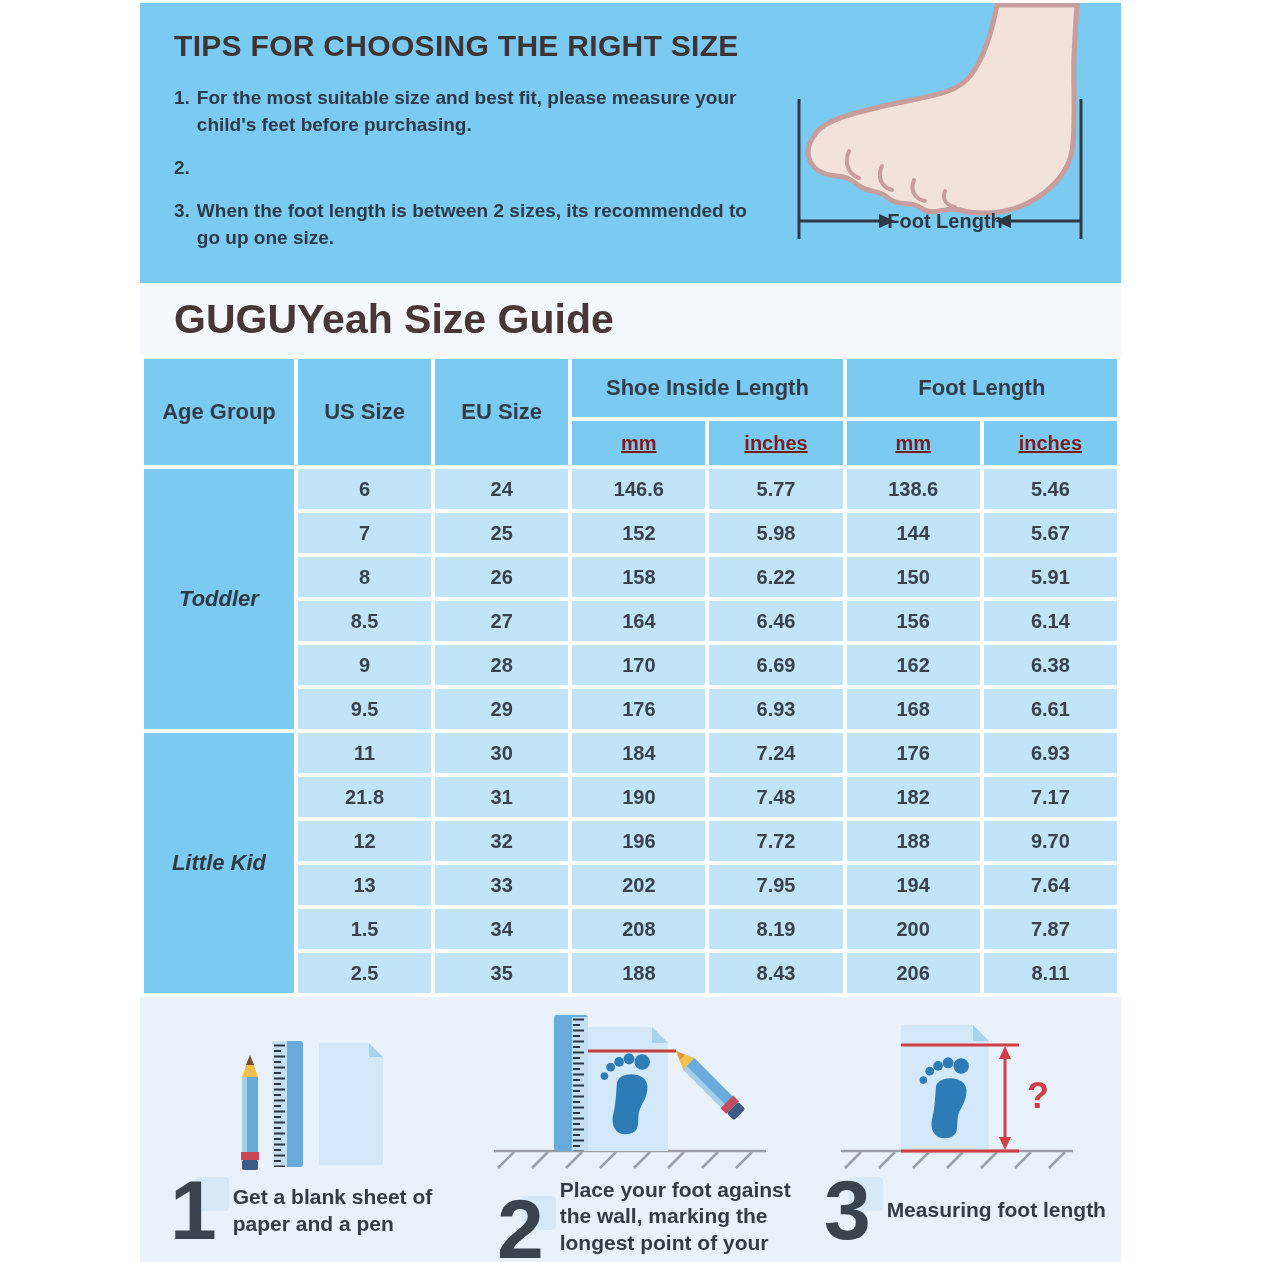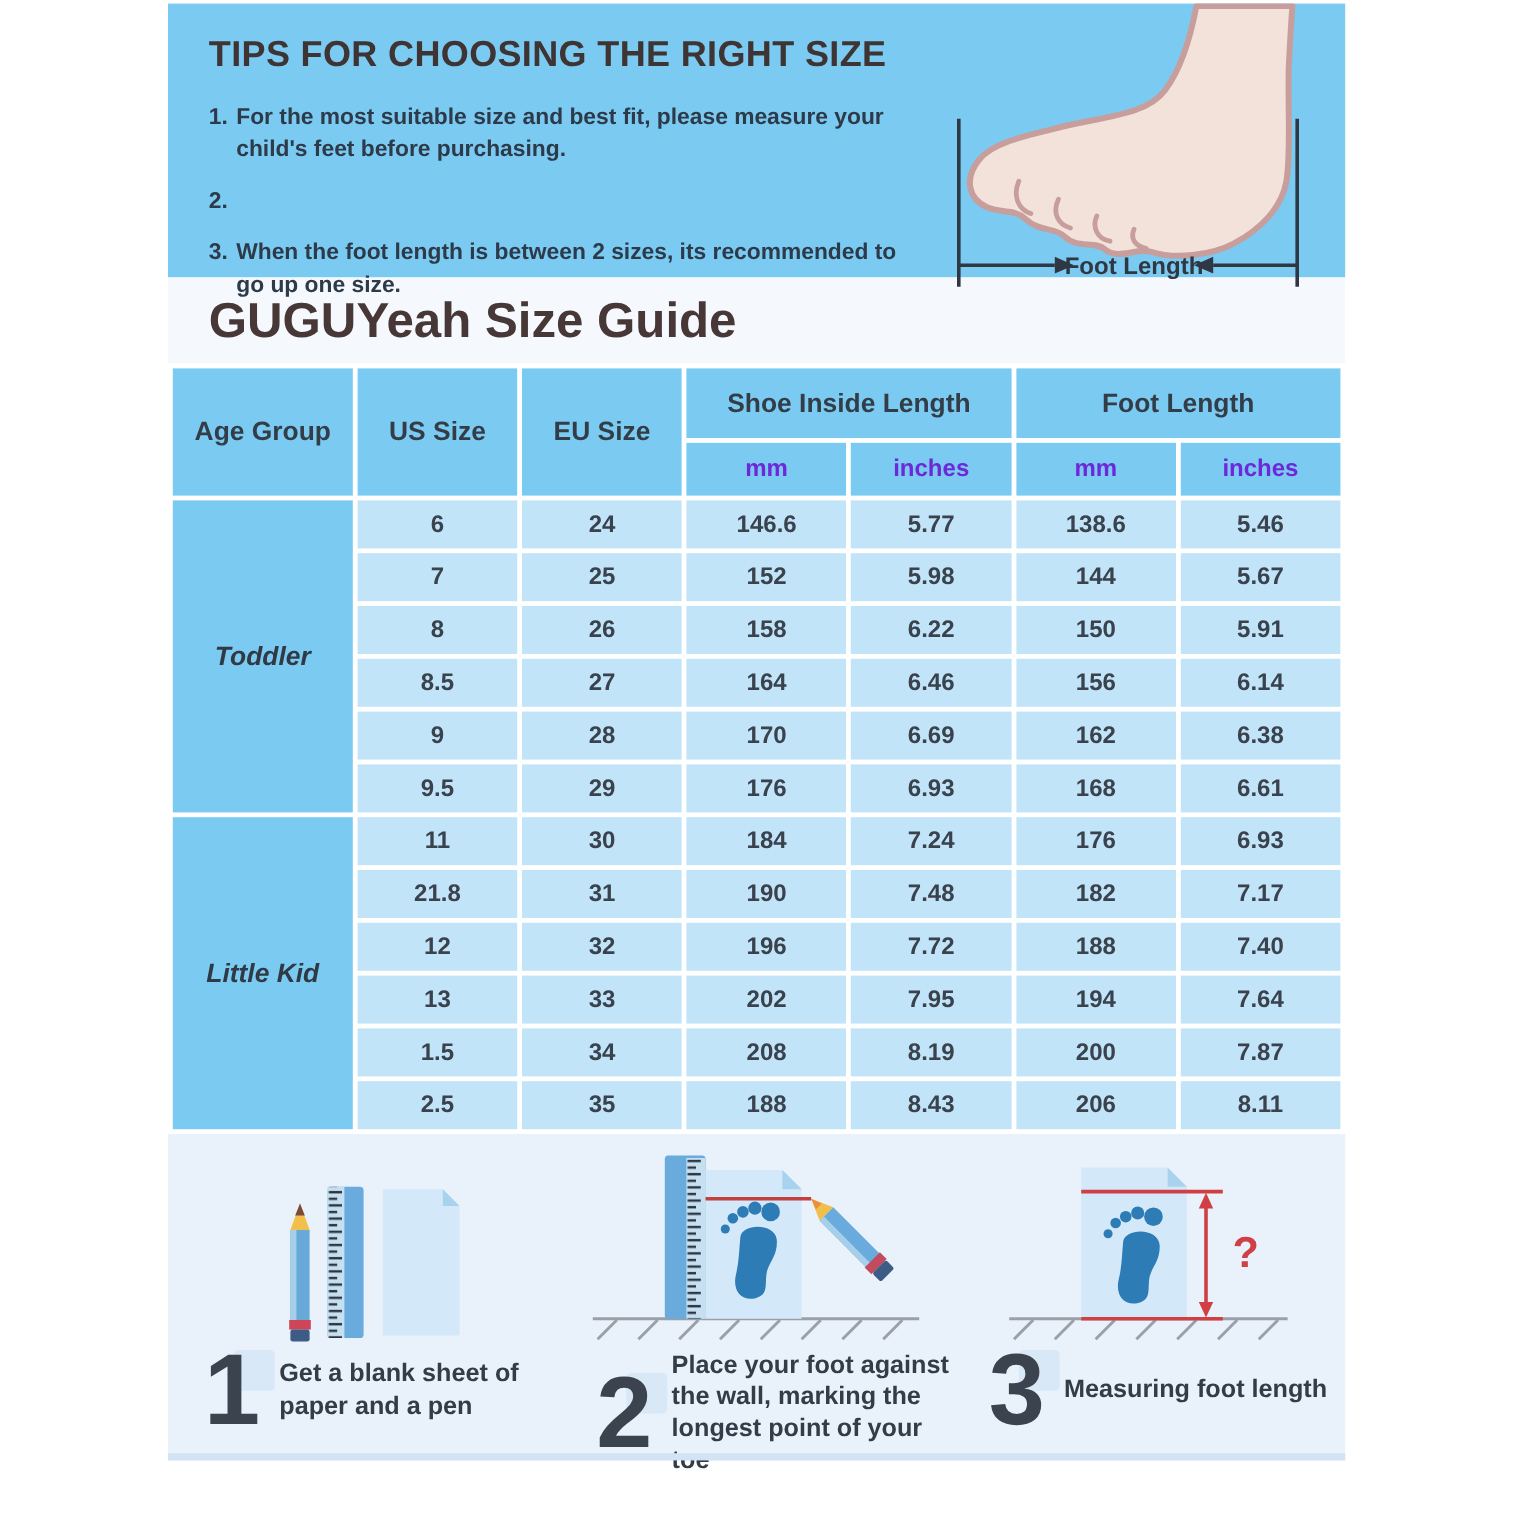--- a/index.html
+++ b/index.html
@@ -1,40 +1,40 @@
 <!DOCTYPE html>
 <html><head>
 <meta charset="utf-8">
 <style>
   html,body{margin:0;padding:0;background:#ffffff;}
   body{width:1262px;height:1262px;overflow:hidden;
        font-family:"Liberation Sans","DejaVu Sans",sans-serif;}
   .col{margin-left:140px;width:981px;box-sizing:border-box;}
 
   
-  .tips-panel{position:relative;margin-top:3px;height:228px;background:#7bcaf2;
+  .tips-panel{position:relative;margin-top:3px;height:280px;background:#7bcaf2;
               padding:26px 0 0 34px;}
   .tips-title{margin:0 0 22px 0;font-size:30px;font-weight:800;color:#3f3434;
               letter-spacing:.3px;}
   .tip{display:flex;font-size:19px;font-weight:600;color:#2d3a49;line-height:1.42;
        margin-bottom:16px;}
   .tip-num{margin-right:7px;}
   .tip-text{max-width:565px;}
   .foot-figure{position:absolute;top:0;right:26px;width:310px;height:248px;}
 
   
   .guide-heading{height:72px;background:#f5f9fd;display:flex;align-items:center;
                  padding-left:34px;}
   .guide-heading h2{margin:0;font-size:41px;font-weight:800;color:#473837;}
 
   
   table.size-table{width:100%;border-collapse:separate;border-spacing:4px;background:#fff;}
   .size-table th,.size-table td{text-align:center;vertical-align:middle;padding:0;}
   .size-table th.main{background:#7bcaf2;font-size:22px;font-weight:700;color:#333d48;height:58px;}
-  .size-table th.sub{background:#7bcaf2;font-size:20px;font-weight:600;color:#6d28d9;height:44px;}
+  .size-table th.sub{background:#7bcaf2;font-size:20px;font-weight:600;color:#7f1d1d;height:44px;text-decoration:underline;}
   .size-table td.age{background:#7bcaf2;font-size:22px;font-weight:700;color:#2f3a45;font-style:italic;}
   .size-table td.val{background:#c2e4f8;font-size:20px;font-weight:600;color:#39424d;height:40px;}
 
   
   .steps{position:relative;height:272px;background:#e9f1fa;display:flex;}
   .step{width:33.33%;box-sizing:border-box;position:relative;}
   .illus{height:178px;display:flex;justify-content:center;align-items:flex-end;}
   .step-cap{display:flex;align-items:center;margin-top:2px;padding-left:30px;}
   .step-num{position:relative;z-index:1;font-size:84px;line-height:.8;font-weight:700;
             color:#3a434e;margin-right:16px;}
@@ -205,21 +205,21 @@
           <td class="val">7.48</td>
           <td class="val">182</td>
           <td class="val">7.17</td>
         </tr>
         <tr>
           <td class="val">12</td>
           <td class="val">32</td>
           <td class="val">196</td>
           <td class="val">7.72</td>
           <td class="val">188</td>
-          <td class="val">7.40</td>
+          <td class="val">9.70</td>
         </tr>
         <tr>
           <td class="val">13</td>
           <td class="val">33</td>
           <td class="val">202</td>
           <td class="val">7.95</td>
           <td class="val">194</td>
           <td class="val">7.64</td>
         </tr>
         <tr>

